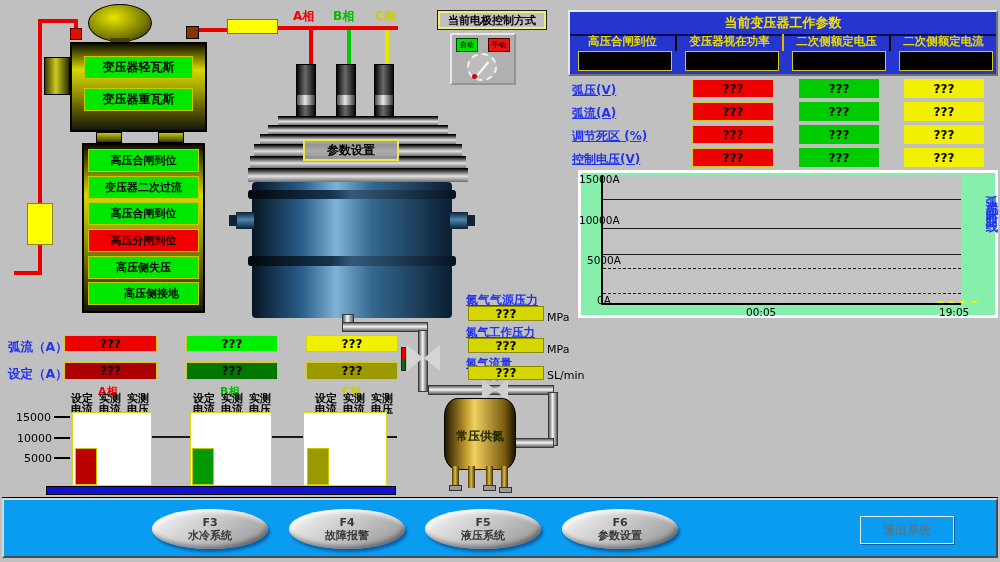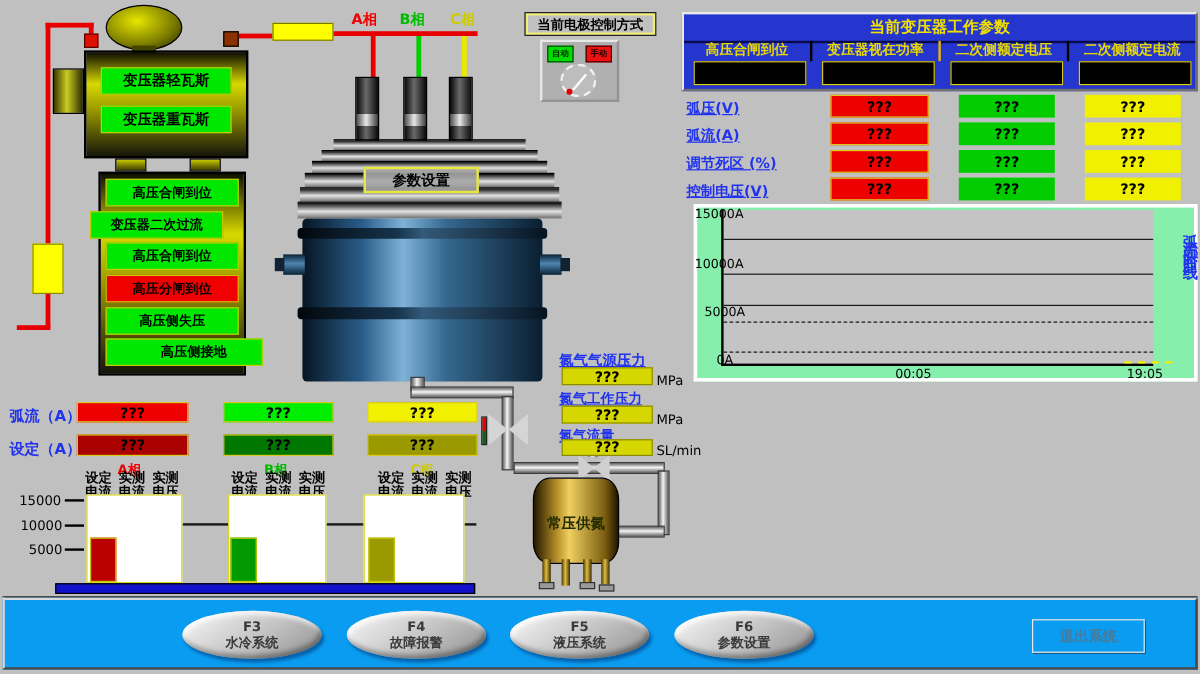--- a/index.html
+++ b/index.html
@@ -71,33 +71,33 @@
   <div class="a" style="left:186px;top:26px;width:13px;height:13px;background:#8a3300;border:1px solid #000;"></div>
   <div class="a" style="left:199px;top:28px;width:28px;height:4px;background:#e80000;"></div>
   <div class="a" style="left:227px;top:19px;width:51px;height:15px;background:#ffff00;border:1px solid #7a7a00;"></div>
   <div class="a" style="left:278px;top:26px;width:120px;height:4px;background:#e80000;"></div>
   <div class="a" style="left:96px;top:132px;width:26px;height:11px;background:linear-gradient(180deg,#caca00,#3a3a00);border:1px solid #000;"></div>
   <div class="a" style="left:158px;top:132px;width:26px;height:11px;background:linear-gradient(180deg,#caca00,#3a3a00);border:1px solid #000;"></div>
   <div class="a olive" style="left:82px;top:143px;width:123px;height:170px;"></div>
   <div class="a slabel" style="left:88px;top:149px;width:111px;height:23px;">
       <span>高压合闸到位</span>
     </div>
-  <div class="a slabel" style="left:75px;top:176px;width:111px;height:23px;">
+  <div class="a slabel" style="left:88px;top:176px;width:111px;height:23px;">
       <span>变压器二次过流</span>
     </div>
   <div class="a slabel" style="left:88px;top:202px;width:111px;height:23px;">
       <span>高压合闸到位</span>
     </div>
   <div class="a slabel alarm" style="left:88px;top:229px;width:111px;height:23px;">
       <span>高压分闸到位</span>
     </div>
   <div class="a slabel" style="left:88px;top:256px;width:111px;height:23px;">
       <span>高压侧失压</span>
     </div>
-  <div class="a slabel" style="left:88px;top:282px;width:131px;height:23px;padding-left:16px;">
+  <div class="a slabel" style="left:88px;top:282px;width:111px;height:23px;padding-left:16px;">
       <span>高压侧接地</span>
     </div>
 
   <div class="a txt" style="left:293px;top:8px;color:#f00000;font-weight:bold;font-size:12px;">A相</div>
   <div class="a txt" style="left:333px;top:8px;color:#00bb00;font-weight:bold;font-size:12px;">B相</div>
   <div class="a txt" style="left:375px;top:8px;color:#cccc00;font-weight:bold;font-size:12px;">C相</div>
   <div class="a" style="left:309px;top:30px;width:4px;height:38px;background:#e80000;"></div>
   <div class="a" style="left:347px;top:30px;width:4px;height:38px;background:#00cc00;"></div>
   <div class="a" style="left:385px;top:30px;width:4px;height:38px;background:#e8e800;"></div>
 

